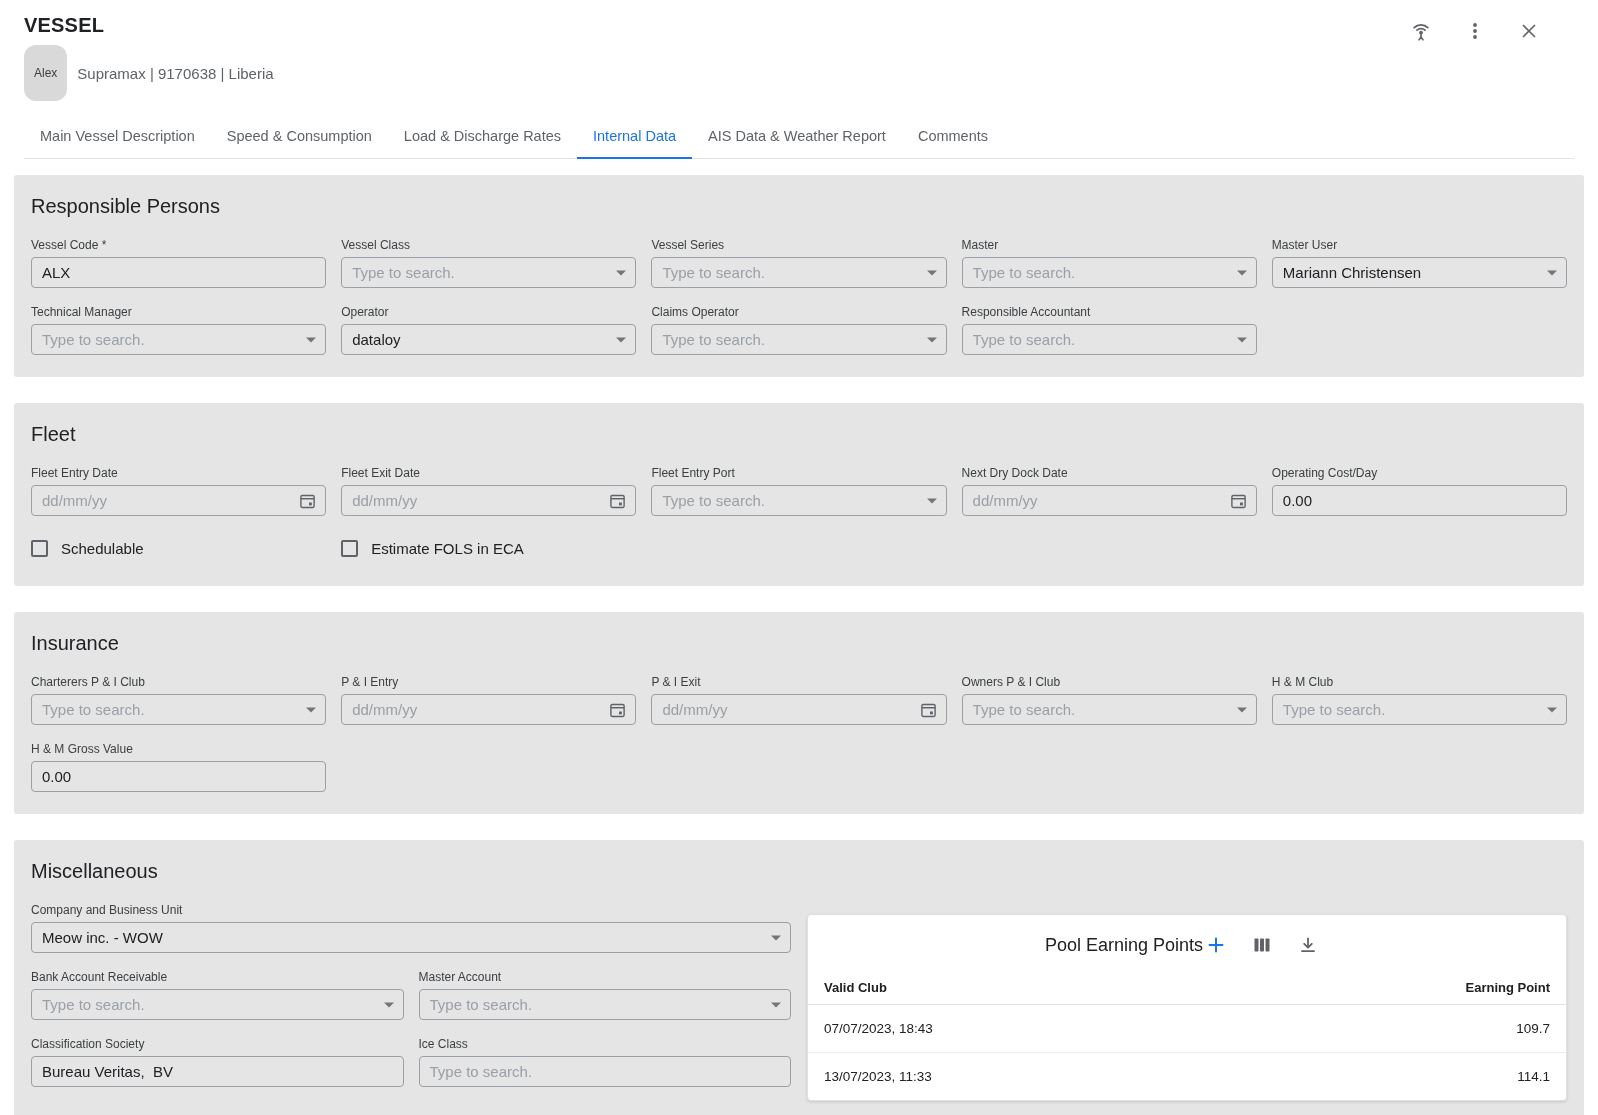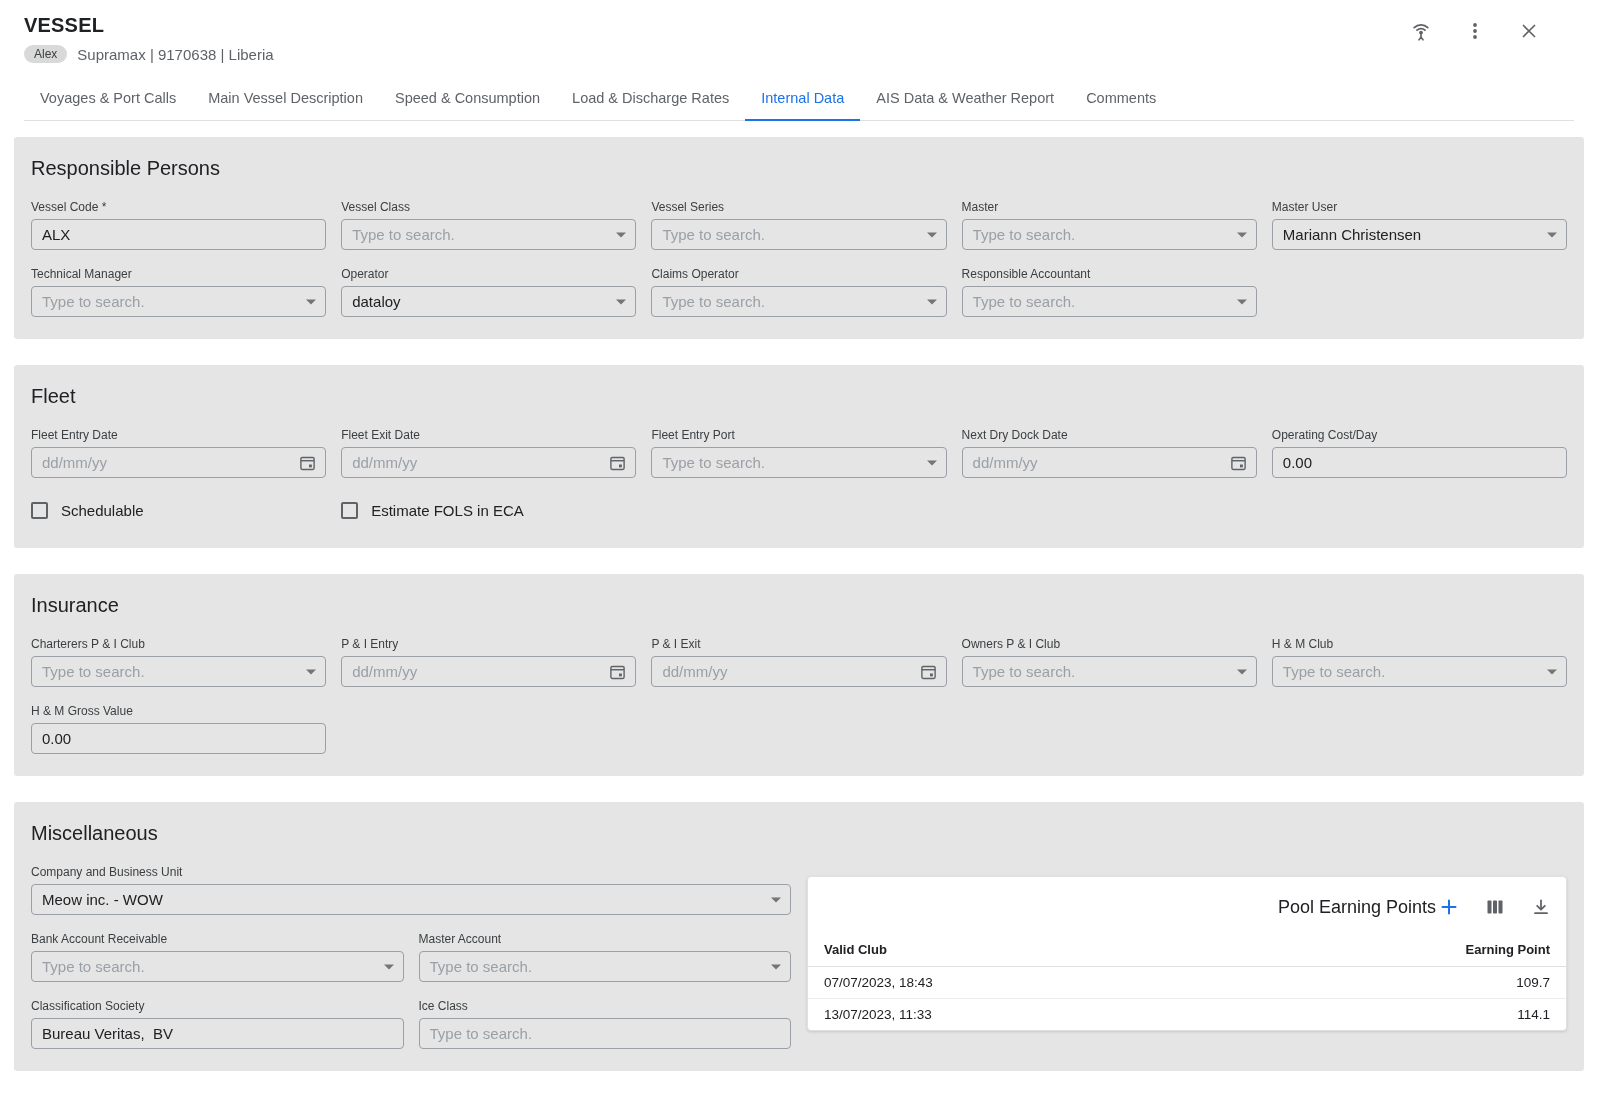--- a/index.html
+++ b/index.html
@@ -6,21 +6,21 @@
   html,body { background:#fff; }
   body {
     width:1598px; min-height:1115px;
     font-family:"Liberation Sans", sans-serif;
     color:#202124; position:relative;
   }
   
   .hdr { padding:14px 24px 0 24px; position:relative; }
   .hdr-title { font-size:20px; font-weight:700; letter-spacing:.2px; }
   .hdr-sub { display:flex; align-items:center; gap:10px; margin-top:8px; }
-  .badge { background:#d9d9d9; color:#3c4043; font-size:12px; padding:2px 10px; border-radius:12px; }
+  .badge { background:#d9d9d9; color:#3c4043; font-size:12px; padding:21px 10px; border-radius:12px; }
   .sub-text { font-size:15px; color:#5f6368; }
   .hdr-icons { position:absolute; top:18px; right:56px; display:flex; gap:28px; align-items:center; }
   .icon-btn { width:26px; height:26px; display:flex; align-items:center; justify-content:center; cursor:pointer; }
   
   .tabbar { display:flex; margin-top:14px; border-bottom:1px solid #e0e0e0; padding-left:0; }
   .tab { font-size:14.5px; color:#5f6368; padding:13px 16px 14px 16px; cursor:pointer; white-space:nowrap; position:relative; }
   .tab.active { color:#1a73e8; }
   .tab.active::after { content:""; position:absolute; left:0; right:0; bottom:-1px; height:2px; background:#1a73e8; }
   
   .main { padding:16px 14px 30px 14px; }
@@ -41,27 +41,27 @@
   .select .fin { padding-right:28px; }
   .date .fin { padding-right:34px; }
   .chk-row { display:flex; align-items:center; gap:13px; height:31px; align-self:end; }
   .chkbox { width:17px; height:17px; border:2px solid #5f6368; border-radius:2px; background:transparent; flex:0 0 auto; cursor:pointer; }
   .chk-label { font-size:15px; color:#202124; }
   
   .misc-grid { display:grid; grid-template-columns:1fr 1fr; column-gap:16px; align-items:start; }
   .misc-left { display:flex; flex-direction:column; gap:17px; }
   
   .card { background:#fff; border:1px solid #dfe1e5; border-radius:4px; box-shadow:0 1px 3px rgba(0,0,0,.14); margin-top:11px; }
-  .card-hd { display:flex; align-items:center; justify-content:flex-end; padding:17px 12px 12px 16px; }
+  .card-hd { display:flex; align-items:center; justify-content:center; padding:17px 24px 12px 16px; }
   .card-title { font-size:18px; color:#202124; }
   .card-icons { display:flex; gap:20px; align-items:center; }
   .tbl { width:100%; border-collapse:collapse; font-size:13.5px; }
   .tbl th { text-align:left; font-weight:700; color:#202124; padding:10px 16px 9px 16px; border-bottom:1px solid #e0e0e0; font-size:13px; }
   .tbl th.r, .tbl td.r { text-align:right; }
-  .tbl td { padding:8px 16px; border-bottom:1px solid #ececec; color:#202124; font-size:13.5px; }
+  .tbl td { padding:16px 16px; border-bottom:1px solid #ececec; color:#202124; font-size:13.5px; }
   .tbl tr:last-child td { border-bottom:none; }
   svg { display:block; }
 </style>
 </head>
 <body>
 
 <div class="hdr">
   <div class="hdr-title">VESSEL</div>
   <div class="hdr-sub">
     <span class="badge">Alex</span>
@@ -85,21 +85,20 @@
       </svg>
     </span>
     <span class="icon-btn">
       <svg width="22" height="22" viewBox="0 0 24 24">
         <path d="M6 6l12 12M18 6L6 18" stroke="#5f6368" stroke-width="1.8" stroke-linecap="round"></path>
       </svg>
     </span>
   </div>
 
   <div class="tabbar">
-    <div class="tab">Voyages &amp; Port Calls</div>
     <div class="tab">Main Vessel Description</div>
     <div class="tab">Speed &amp; Consumption</div>
     <div class="tab">Load &amp; Discharge Rates</div>
     <div class="tab active">Internal Data</div>
     <div class="tab">AIS Data &amp; Weather Report</div>
     <div class="tab">Comments</div>
   </div>
 </div>
 
 <div class="main">

